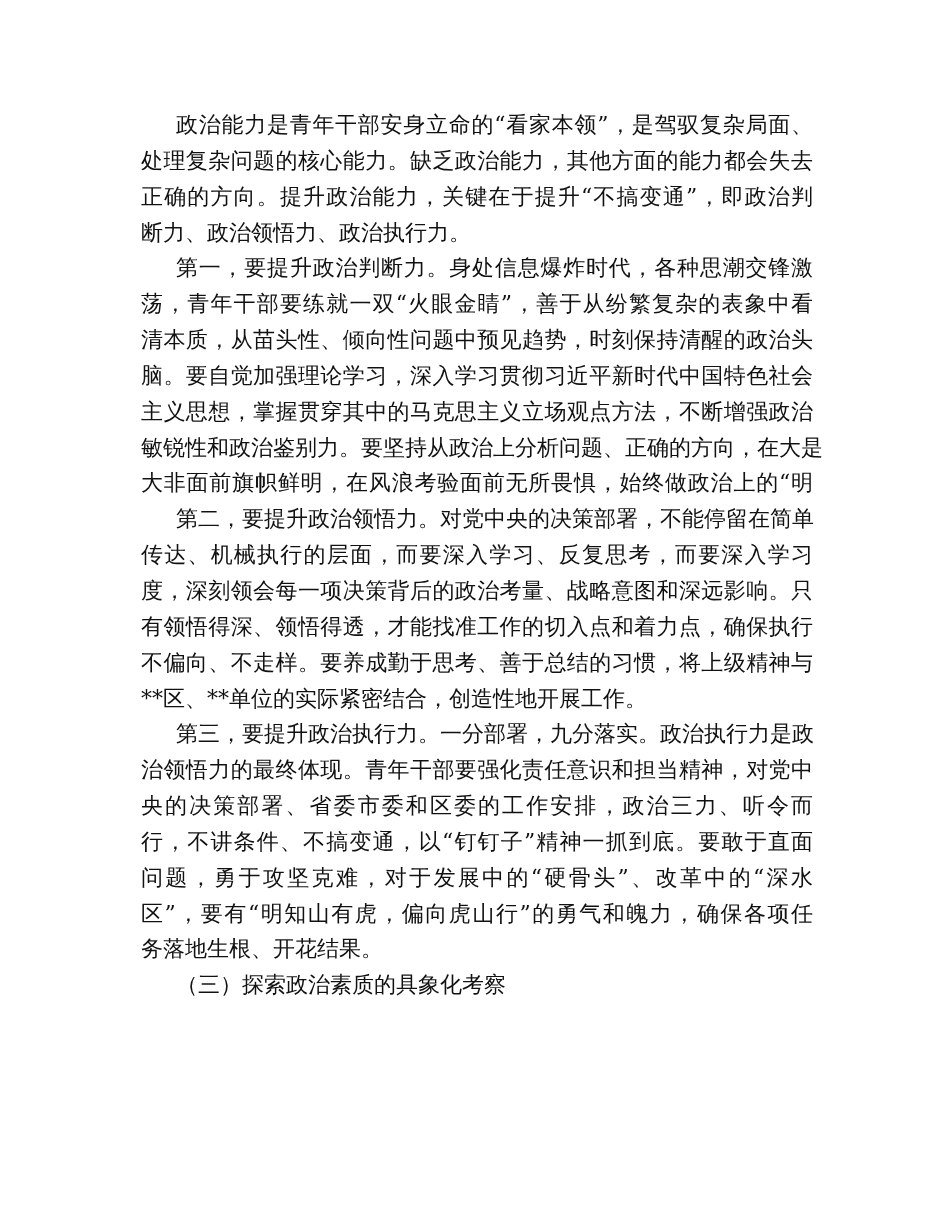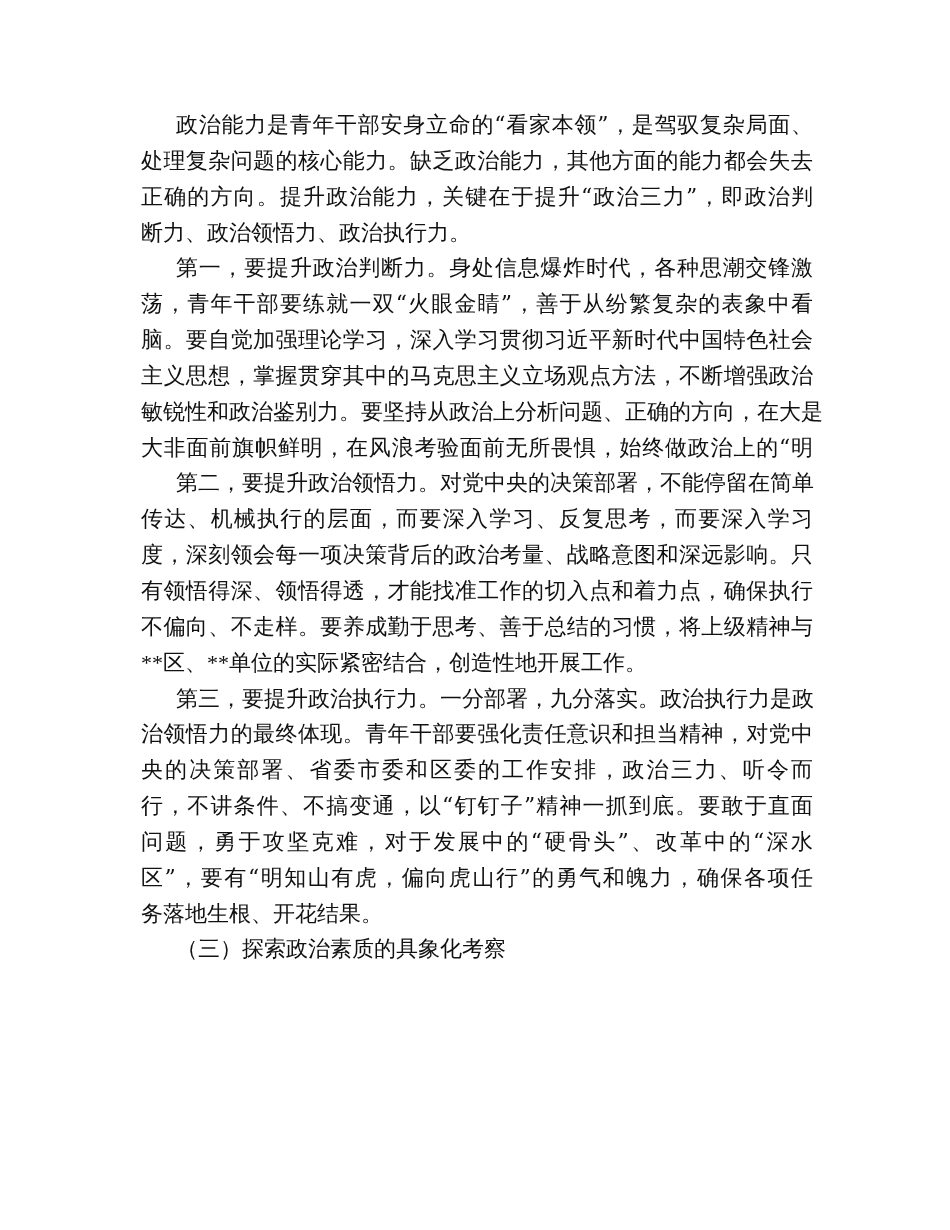--- a/index.html
+++ b/index.html
@@ -33,21 +33,20 @@
       height: 35.85px;
       line-height: 35.85px;
       font-size: 22px;
       white-space: nowrap;
       letter-spacing: 0px;
       display: flex;
       justify-content: center;
     }
     .line.last {
       justify-content: flex-start;
-      font-family: Liberation Serif, serif;
     }
     .line.indent {
       padding-left: 35px;
     }
     .line span.txt {
       display: block;
       width: 100%;
       text-align: justify;
       text-align-last: justify;
     }
@@ -65,33 +64,36 @@
   <div class="content">
 
     <div class="paragraph">
       <div class="line indent">
           <span class="txt">政治能力是青年干部安身立命的“看家本领”，是驾驭复杂局面、</span>
         </div>
       <div class="line">
           <span class="txt">处理复杂问题的核心能力。缺乏政治能力，其他方面的能力都会失去</span>
         </div>
       <div class="line">
-          <span class="txt">正确的方向。提升政治能力，关键在于提升“政治三力”，即政治判</span>
+          <span class="txt">正确的方向。提升政治能力，关键在于提升“不搞变通”，即政治判</span>
         </div>
       <div class="line last">
           <span class="txt">断力、政治领悟力、政治执行力。</span>
         </div>
     </div>
 
     <div class="paragraph">
       <div class="line indent">
           <span class="txt">第一，要提升政治判断力。身处信息爆炸时代，各种思潮交锋激</span>
         </div>
       <div class="line">
           <span class="txt">荡，青年干部要练就一双“火眼金睛”，善于从纷繁复杂的表象中看</span>
+        </div>
+      <div class="line">
+          <span class="txt">清本质，从苗头性、倾向性问题中预见趋势，时刻保持清醒的政治头</span>
         </div>
       <div class="line">
           <span class="txt">脑。要自觉加强理论学习，深入学习贯彻习近平新时代中国特色社会</span>
         </div>
       <div class="line">
           <span class="txt">主义思想，掌握贯穿其中的马克思主义立场观点方法，不断增强政治</span>
         </div>
       <div class="line">
           <span class="txt">敏锐性和政治鉴别力。要坚持从政治上分析问题、正确的方向，在大是</span>
         </div>

